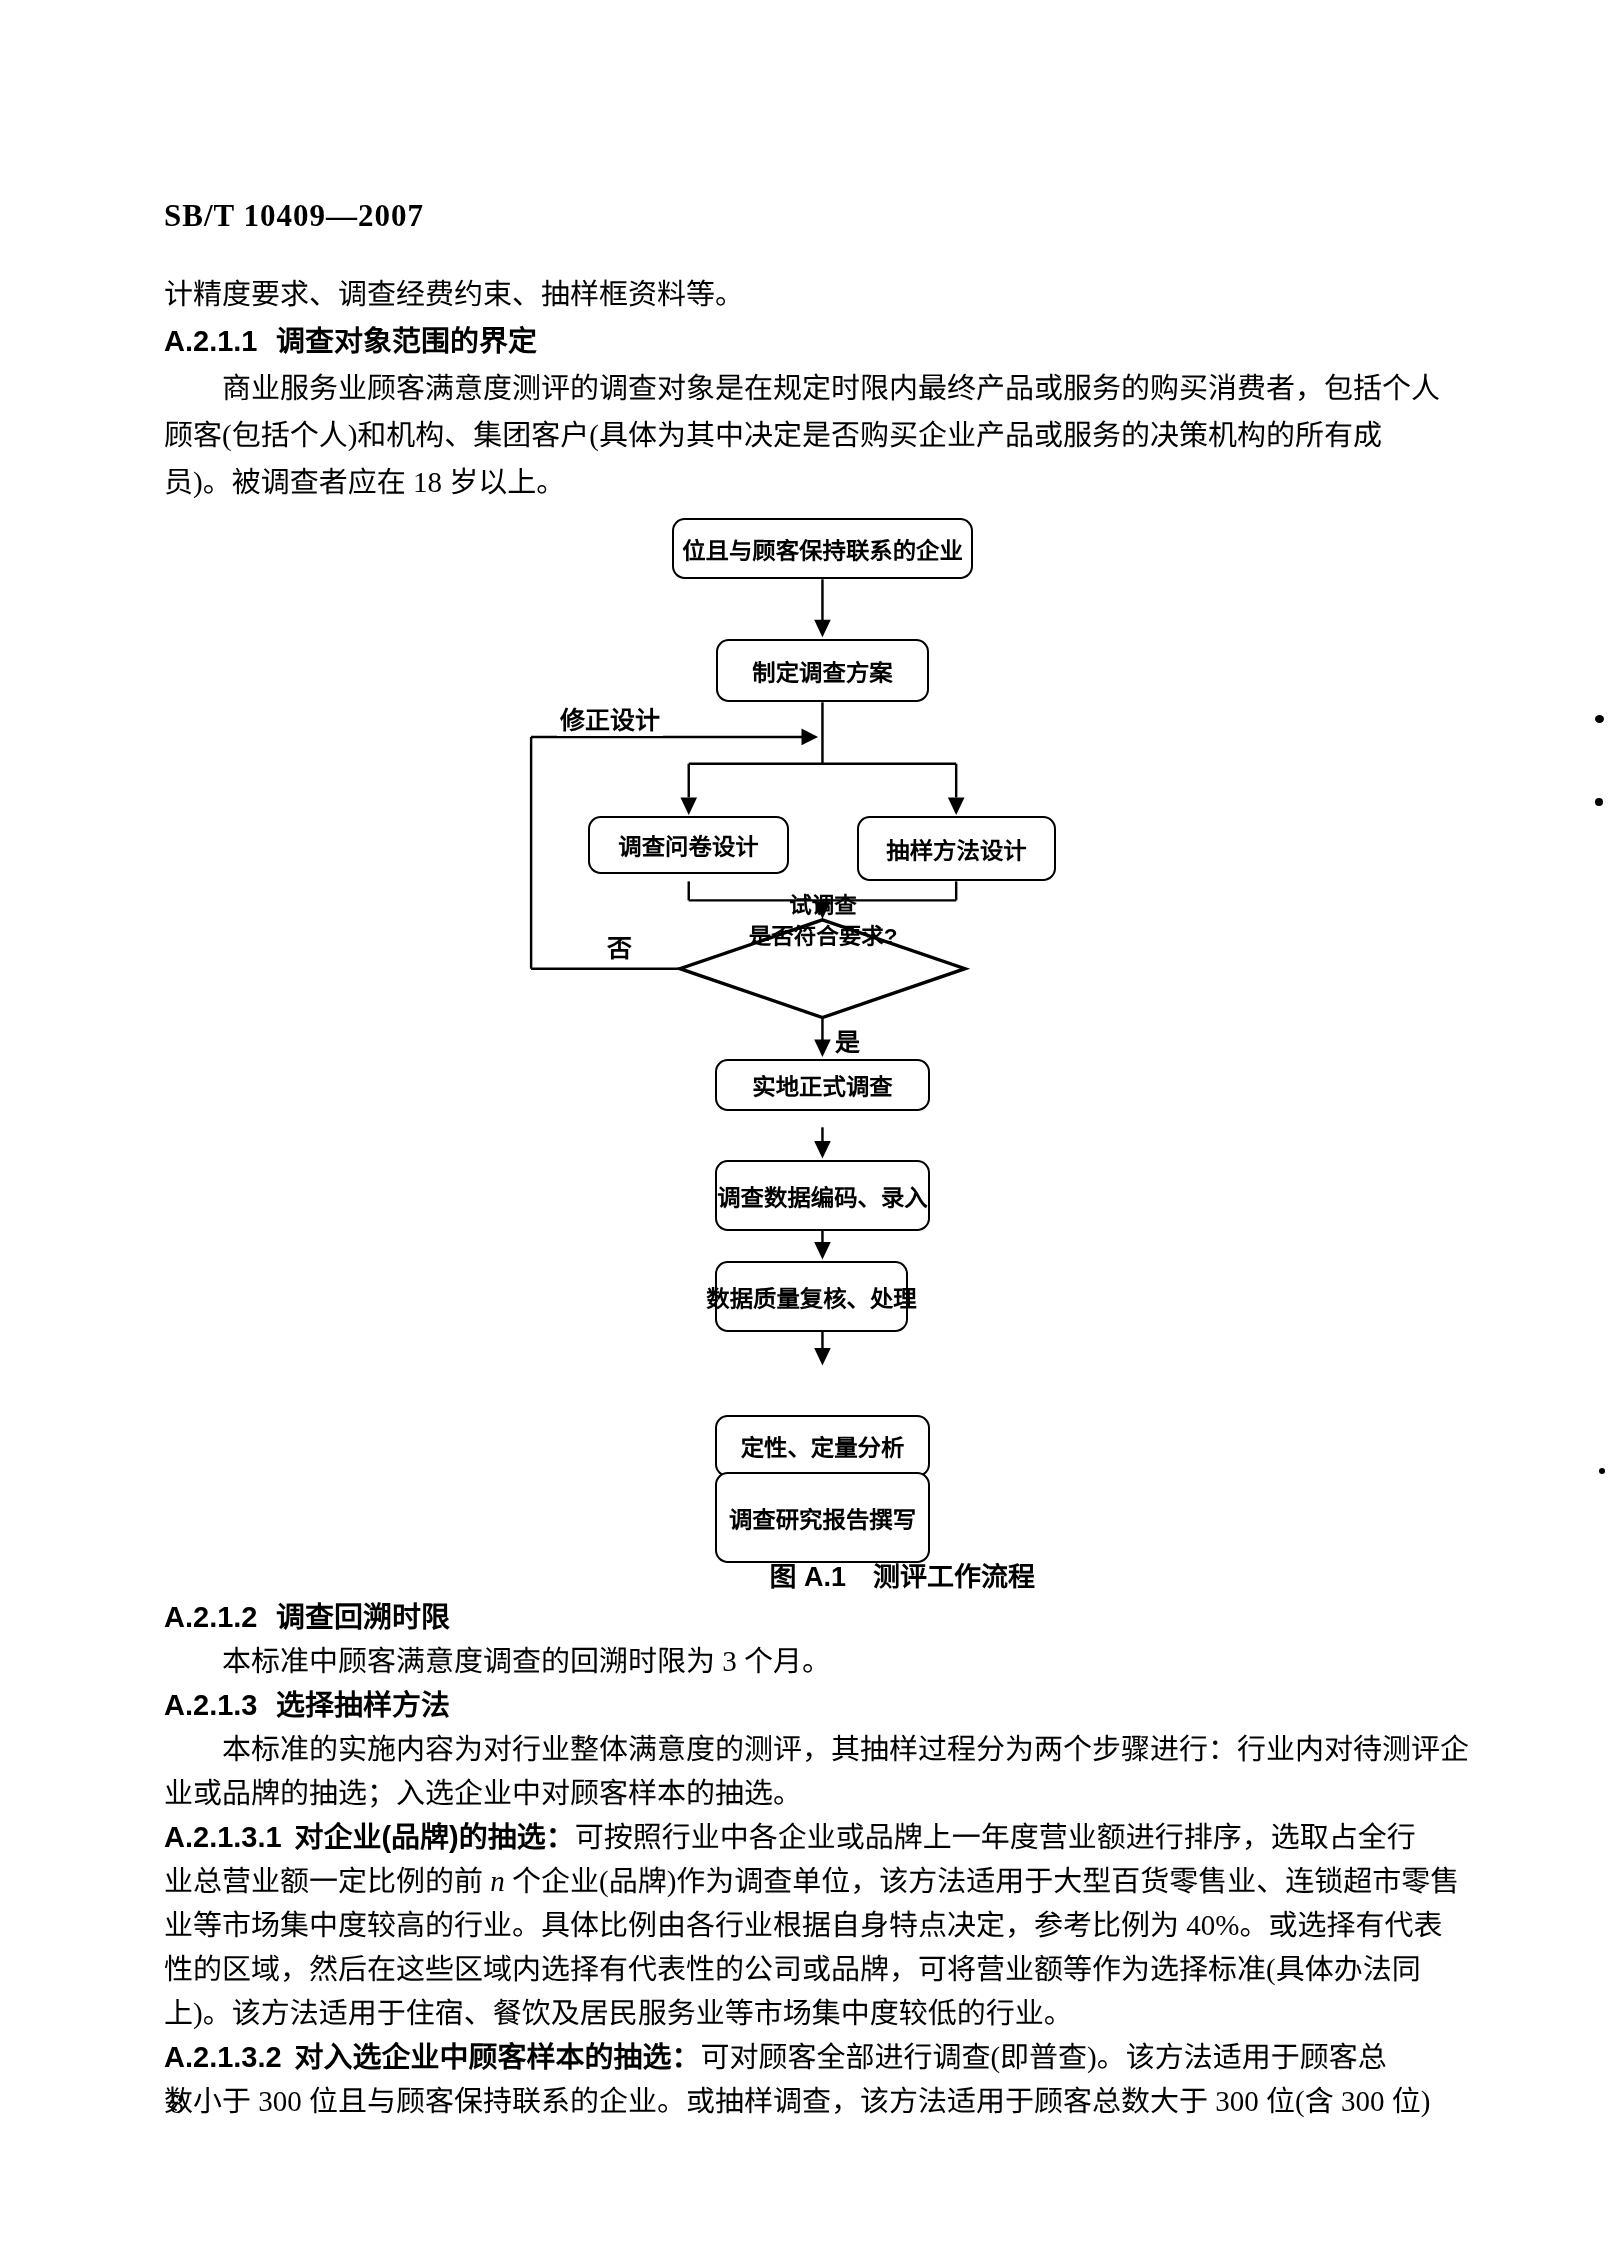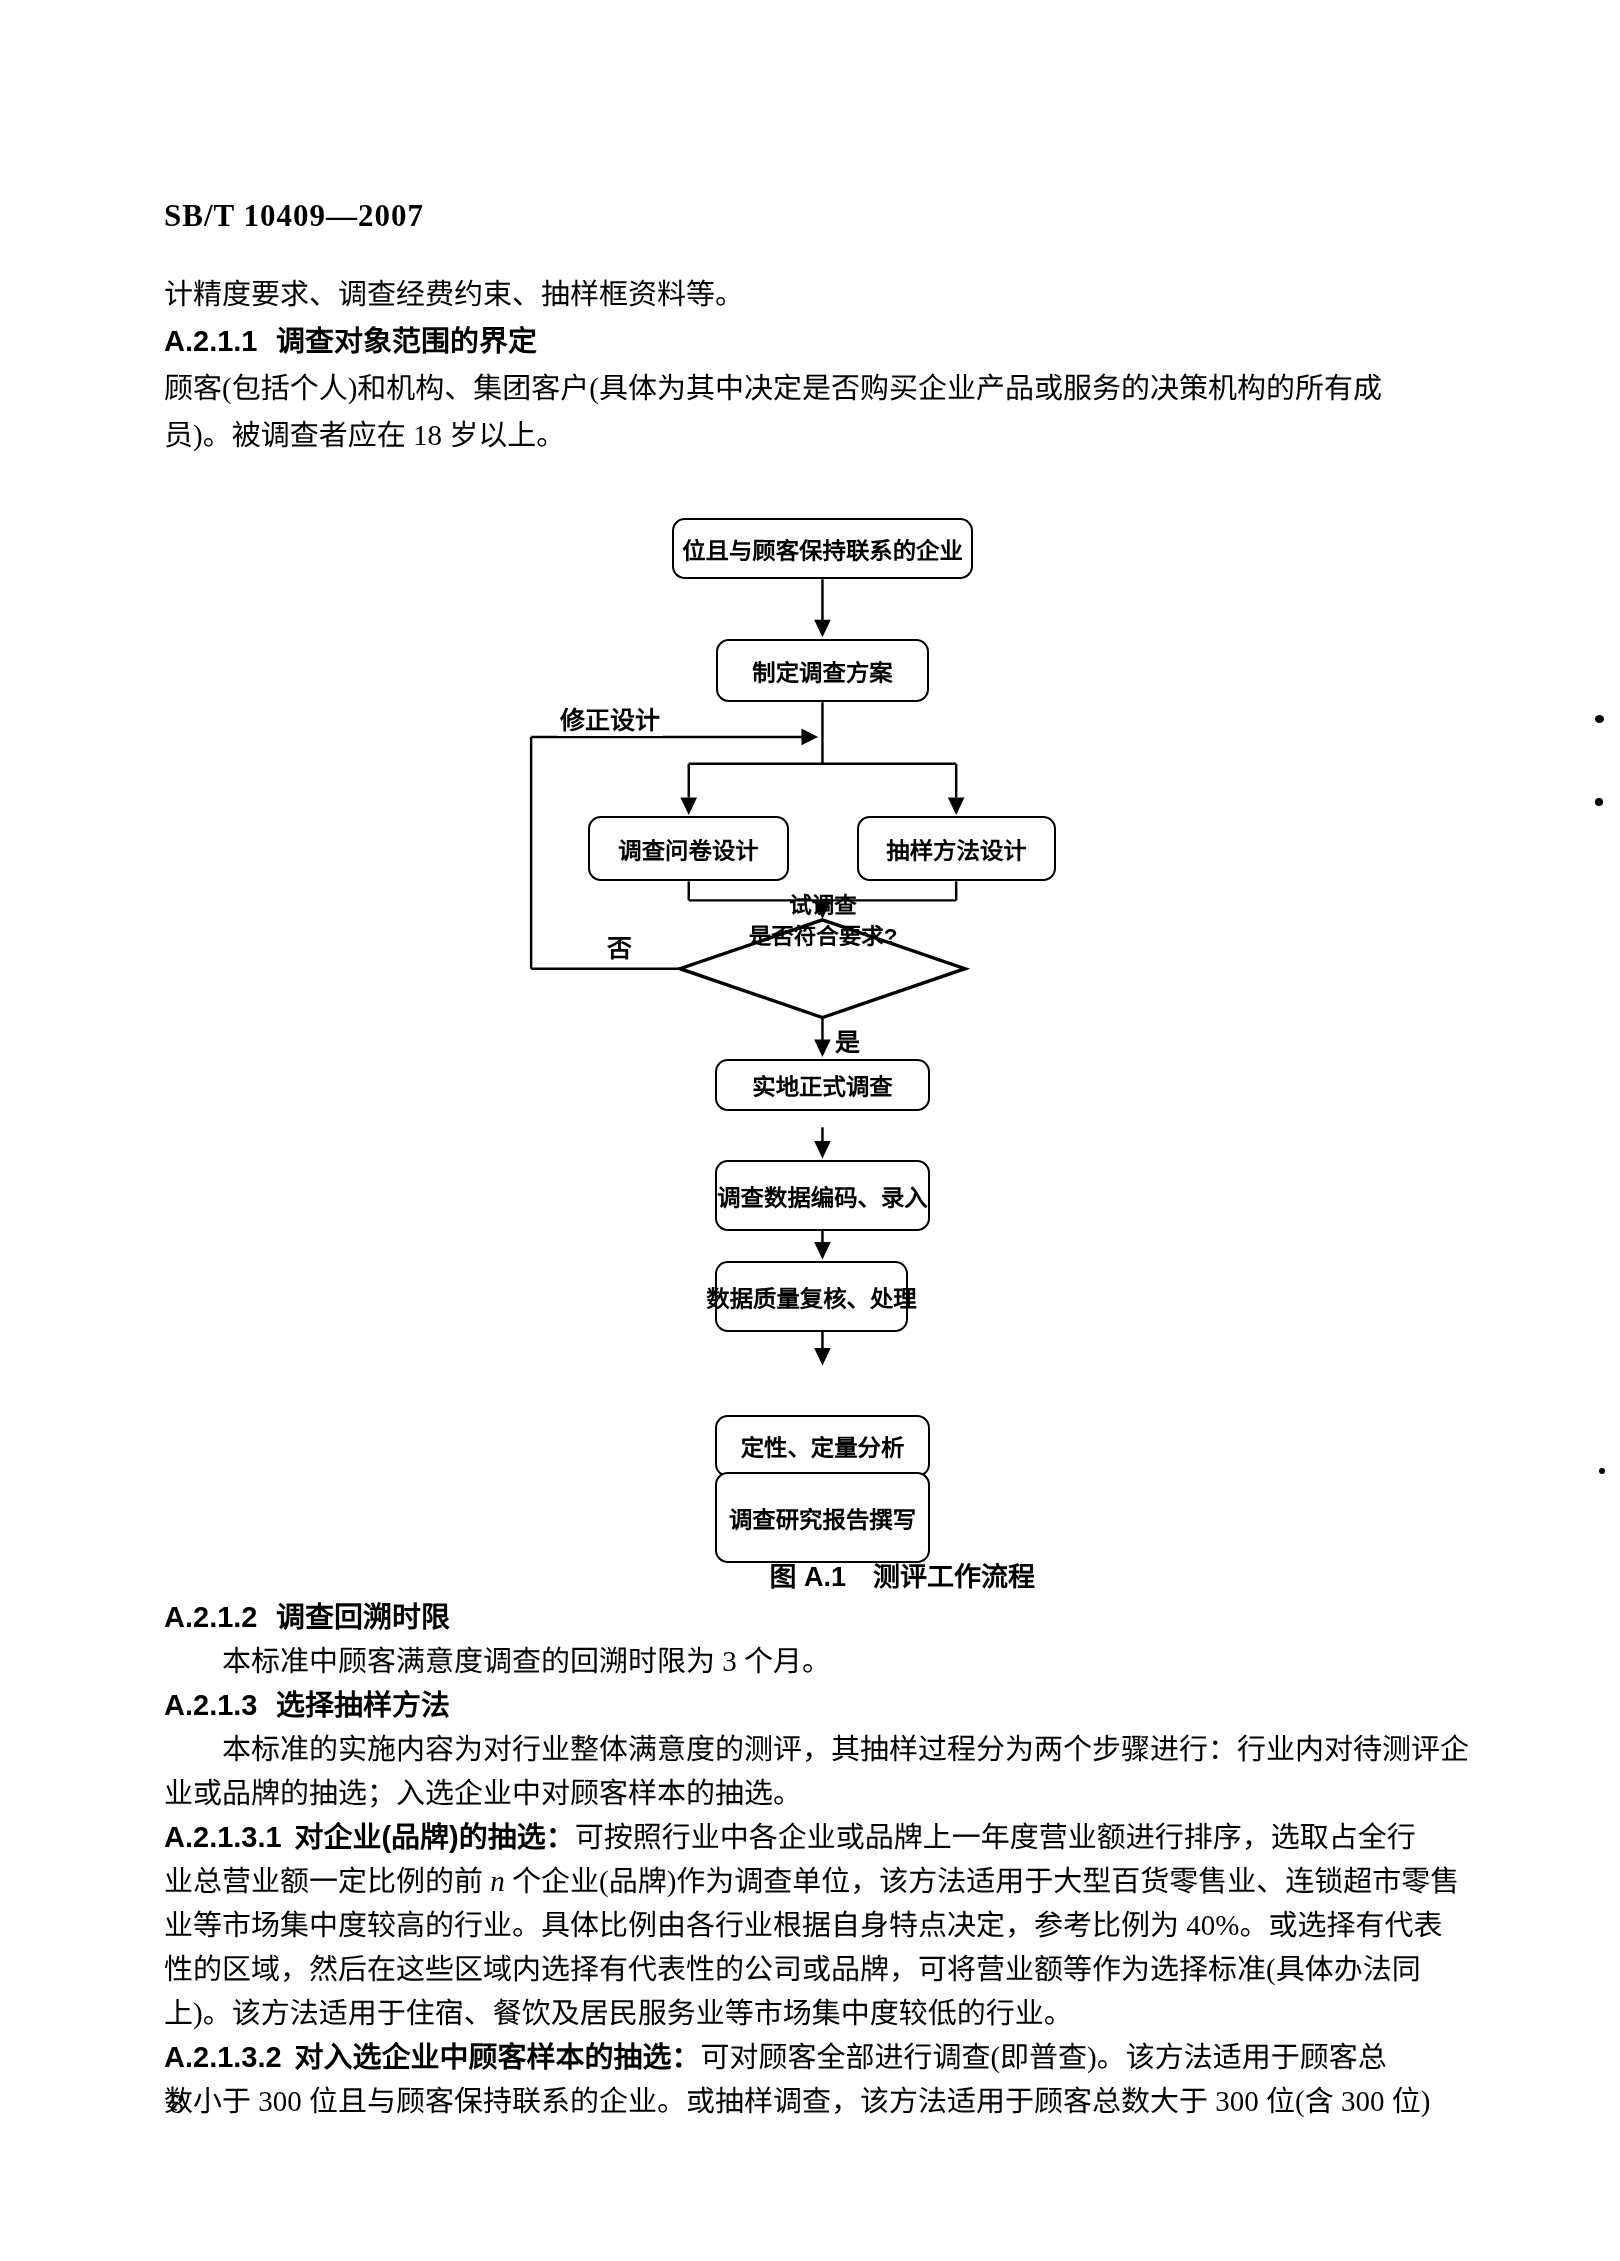--- a/index.html
+++ b/index.html
@@ -50,20 +50,21 @@
 </head>
 <body>
 
 <div class="abs std-code">SB/T 10409—2007</div>
 
 <div class="abs col colA">
   <div class="tl">计精度要求、调查经费约束、抽样框资料等。</div>
   <div class="tl">
     <span class="hnum">A.2.1.1</span><span class="htitle">调查对象范围的界定</span>
   </div>
+  <div class="tl ind">商业服务业顾客满意度测评的调查对象是在规定时限内最终产品或服务的购买消费者，包括个人</div>
   <div class="tl">顾客(包括个人)和机构、集团客户(具体为其中决定是否购买企业产品或服务的决策机构的所有成</div>
   <div class="tl">员)。被调查者应在 18 岁以上。</div>
 </div>
 
 <svg class="abs wires" width="1621" height="2261" viewBox="0 0 3321 4633" xmlns="http://www.w3.org/2000/svg">
   <g stroke="#000" stroke-width="5" fill="none">
     <path d="M1685 1187 V1272"></path>
     <path d="M1685 1439 V1565"></path>
     <path d="M1411 1565 H1959"></path>
     <path d="M1411 1565 V1634"></path>
@@ -91,21 +92,21 @@
     <polygon points="1668,2338 1702,2338 1685,2374"></polygon>
     <polygon points="1668,2545 1702,2545 1685,2581"></polygon>
     <polygon points="1668,2762 1702,2762 1685,2798"></polygon>
     <polygon points="1668,2977 1702,2977 1685,3013"></polygon>
   </g>
   <polygon points="1685,1885 1977,1985 1685,2085 1393,1985" fill="#ffffff" stroke="#000" stroke-width="7"></polygon>
 </svg>
 
 <div class="abs fnode" style="left:672px;top:518px;width:301px;height:61px;">位且与顾客保持联系的企业</div>
 <div class="abs fnode" style="left:716px;top:639px;width:213px;height:63px;">制定调查方案</div>
-<div class="abs fnode" style="left:588px;top:816px;width:201px;height:65px;">调查问卷设计</div>
+<div class="abs fnode" style="left:588px;top:816px;width:201px;height:58px;">调查问卷设计</div>
 <div class="abs fnode" style="left:857px;top:816px;width:199px;height:65px;">抽样方法设计</div>
 
 <div class="abs dtext" style="left:713px;top:890px;width:220px;">
   <div>试调查</div>
   <div>是否符合要求?</div>
 </div>
 
 <div class="abs fnode" style="left:715px;top:1059px;width:215px;height:52px;">实地正式调查</div>
 <div class="abs fnode" style="left:715px;top:1160px;width:215px;height:71px;">调查数据编码、录入</div>
 <div class="abs fnode" style="left:715px;top:1261px;width:193px;height:71px;">数据质量复核、处理</div>

